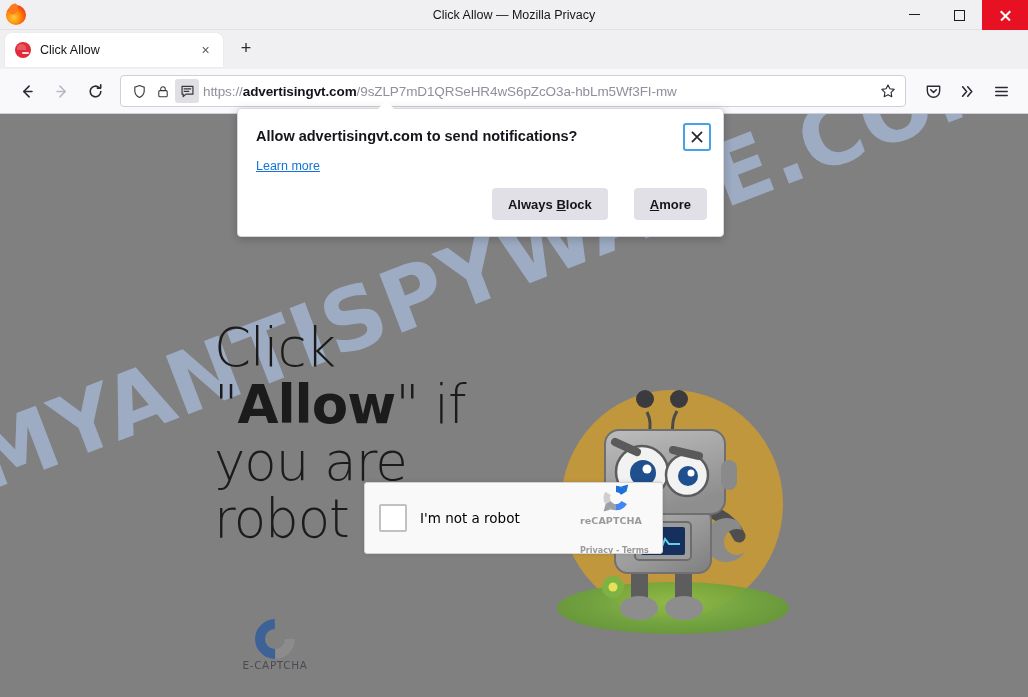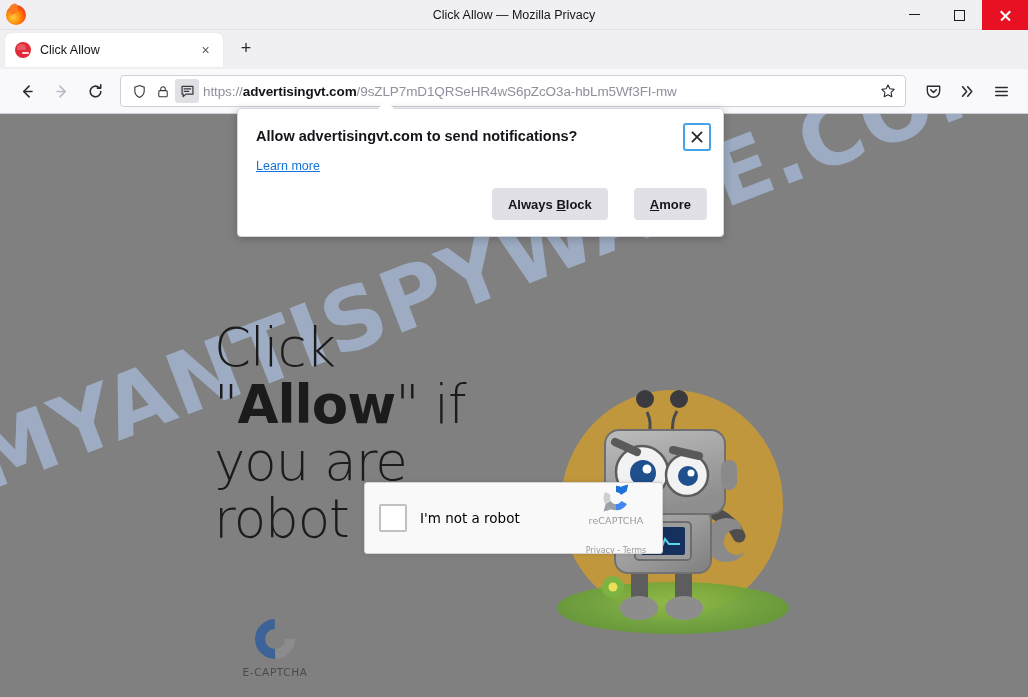--- a/index.html
+++ b/index.html
@@ -199,21 +199,21 @@
   .ecaptcha-mark::after {
     content: ""; position: absolute; inset: 0;
     border-radius: 50%;
     border: 10px solid #8c8c8c;
     border-left-color: transparent;
     border-top-color: transparent;
     border-right-color: transparent;
     transform: rotate(-46deg);
   }
   .ecaptcha-label {
-    margin-top: 7px; font-size: 10.5px; letter-spacing: .6px;
+    font-size: 10.5px; letter-spacing: .6px;
     color: #4a4a52; font-family: "DejaVu Sans", sans-serif;
   }
 
   
   .robot-wrap { position: absolute; left: 553px; top: 258px; width: 240px; height: 280px; }
   .robot-bg {
     position: absolute; left: 8px; top: 18px;
     width: 222px; height: 228px;
     border-radius: 50%;
     background: #c99a34;
@@ -242,21 +242,21 @@
     background: #fff;
     border: 2px solid #c1c1c1;
     border-radius: 2px; flex: 0 0 auto;
   }
   .recap-label {
     margin-left: 13px; font-size: 13.5px; color: #000;
     font-family: "DejaVu Sans", sans-serif;
   }
   .recap-brand {
     margin-left: auto; margin-right: 10px;
-    width: 72px; text-align: center;
+    width: 72px; text-align: left; font-weight: bold;
   }
   .recap-logo { width: 36px; height: 32px; margin: 0 auto 1px; display: block; }
   .recap-name {
     font-size: 9.5px; color: #9a9a9a; letter-spacing: .1px;
     font-family: "DejaVu Sans", sans-serif;
   }
   .recap-links {
     font-size: 8px; color: #9a9a9a; margin-top: 20px;
     font-family: "DejaVu Sans", sans-serif;
   }

